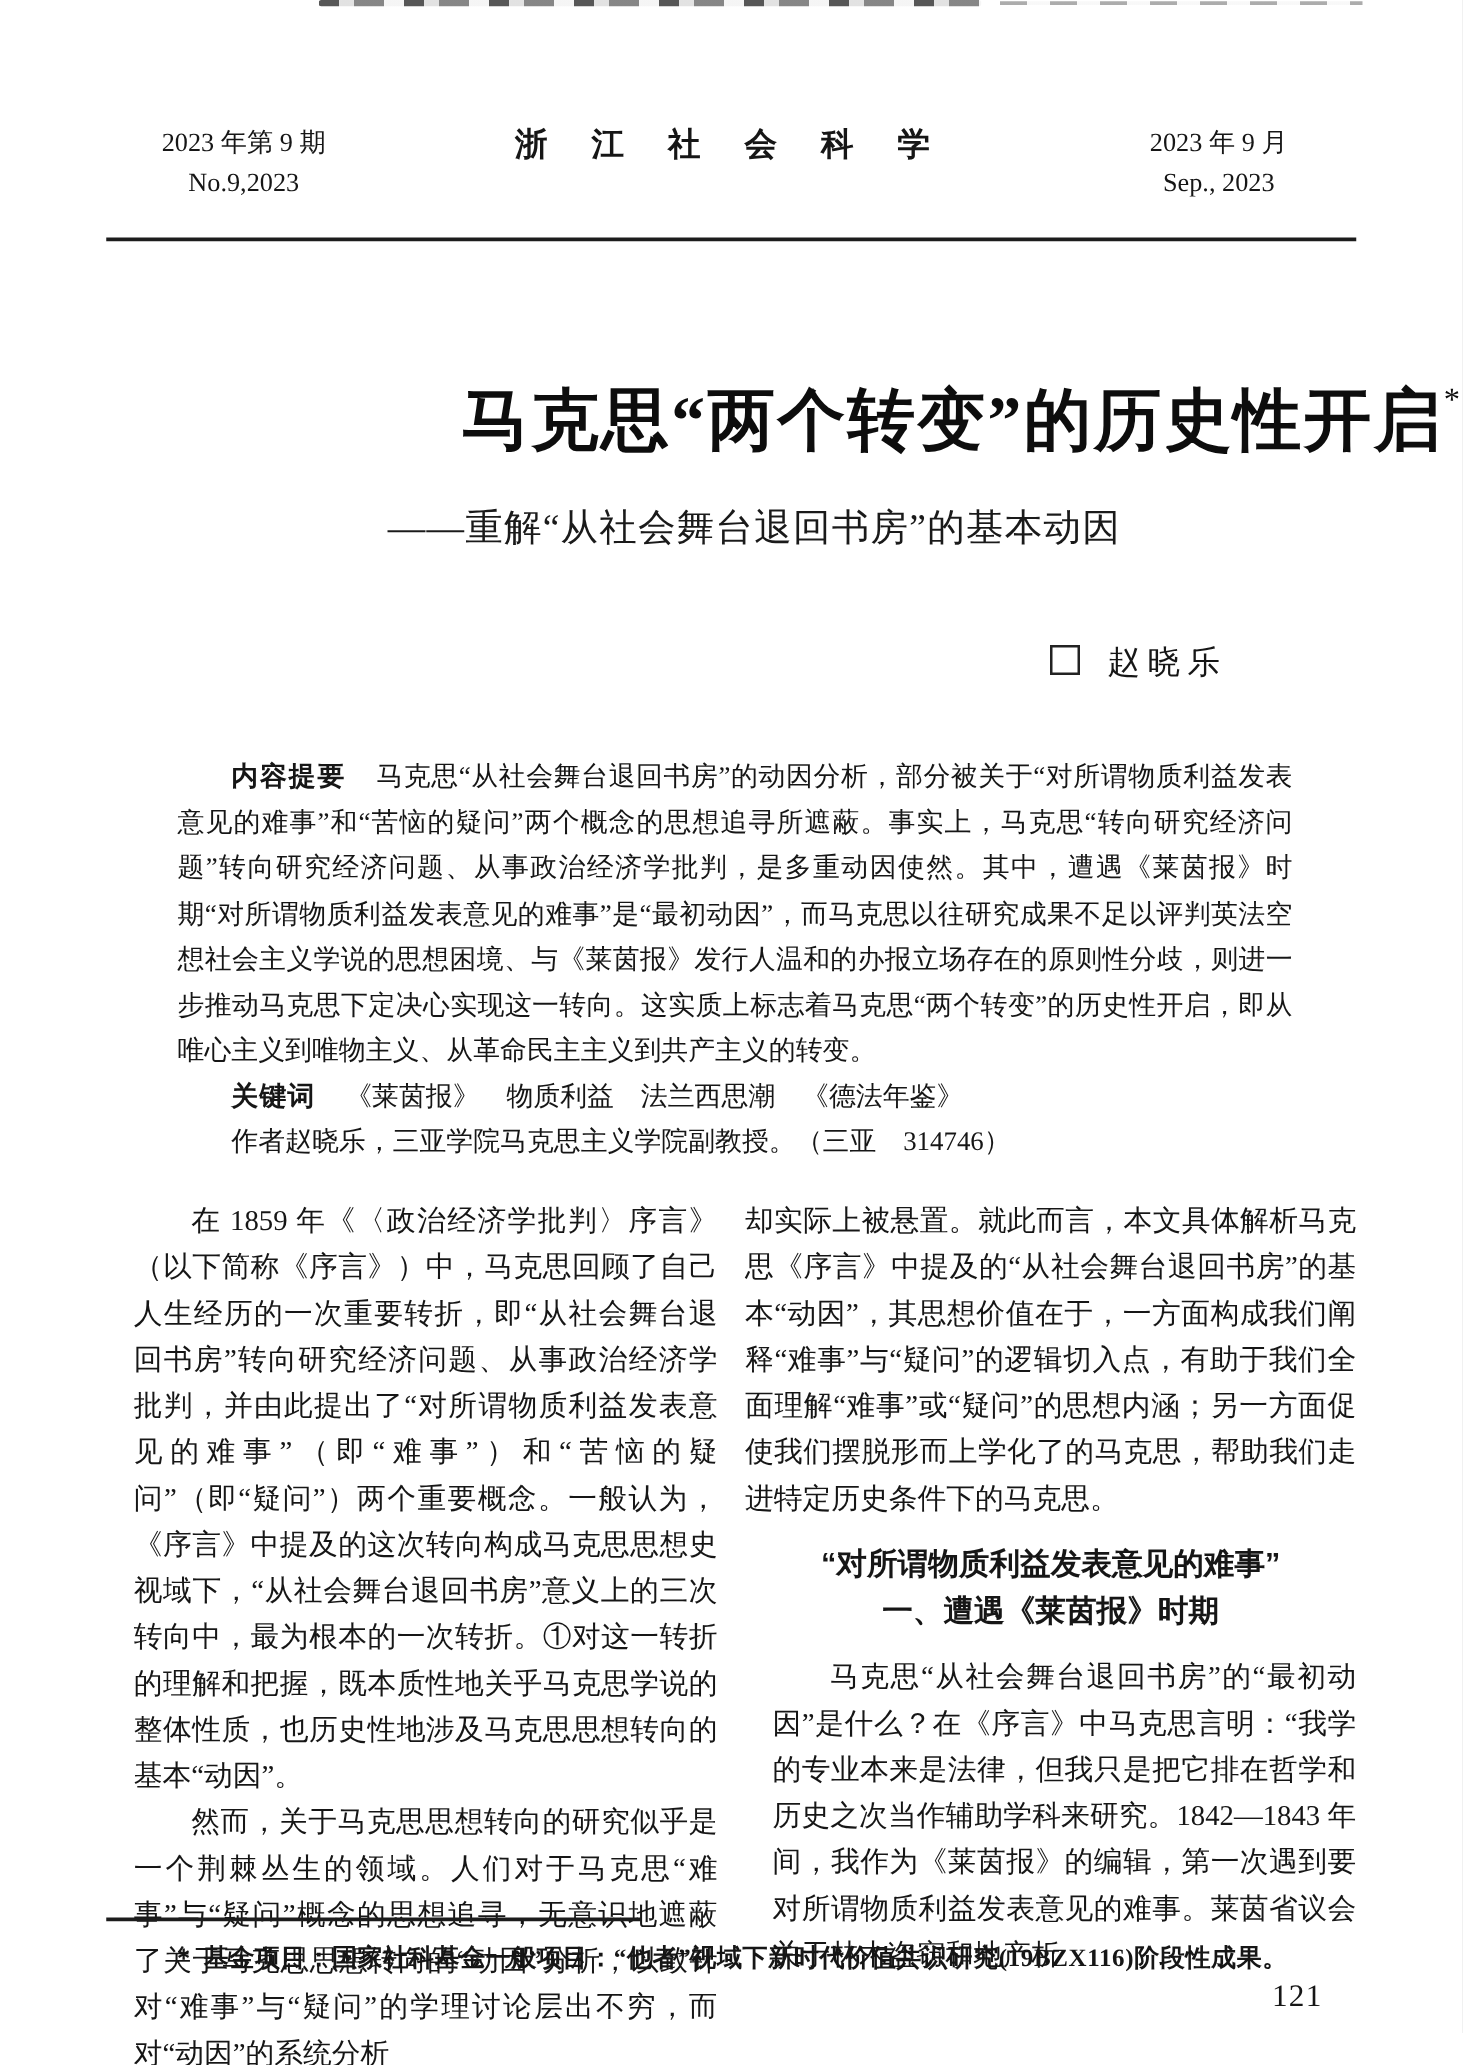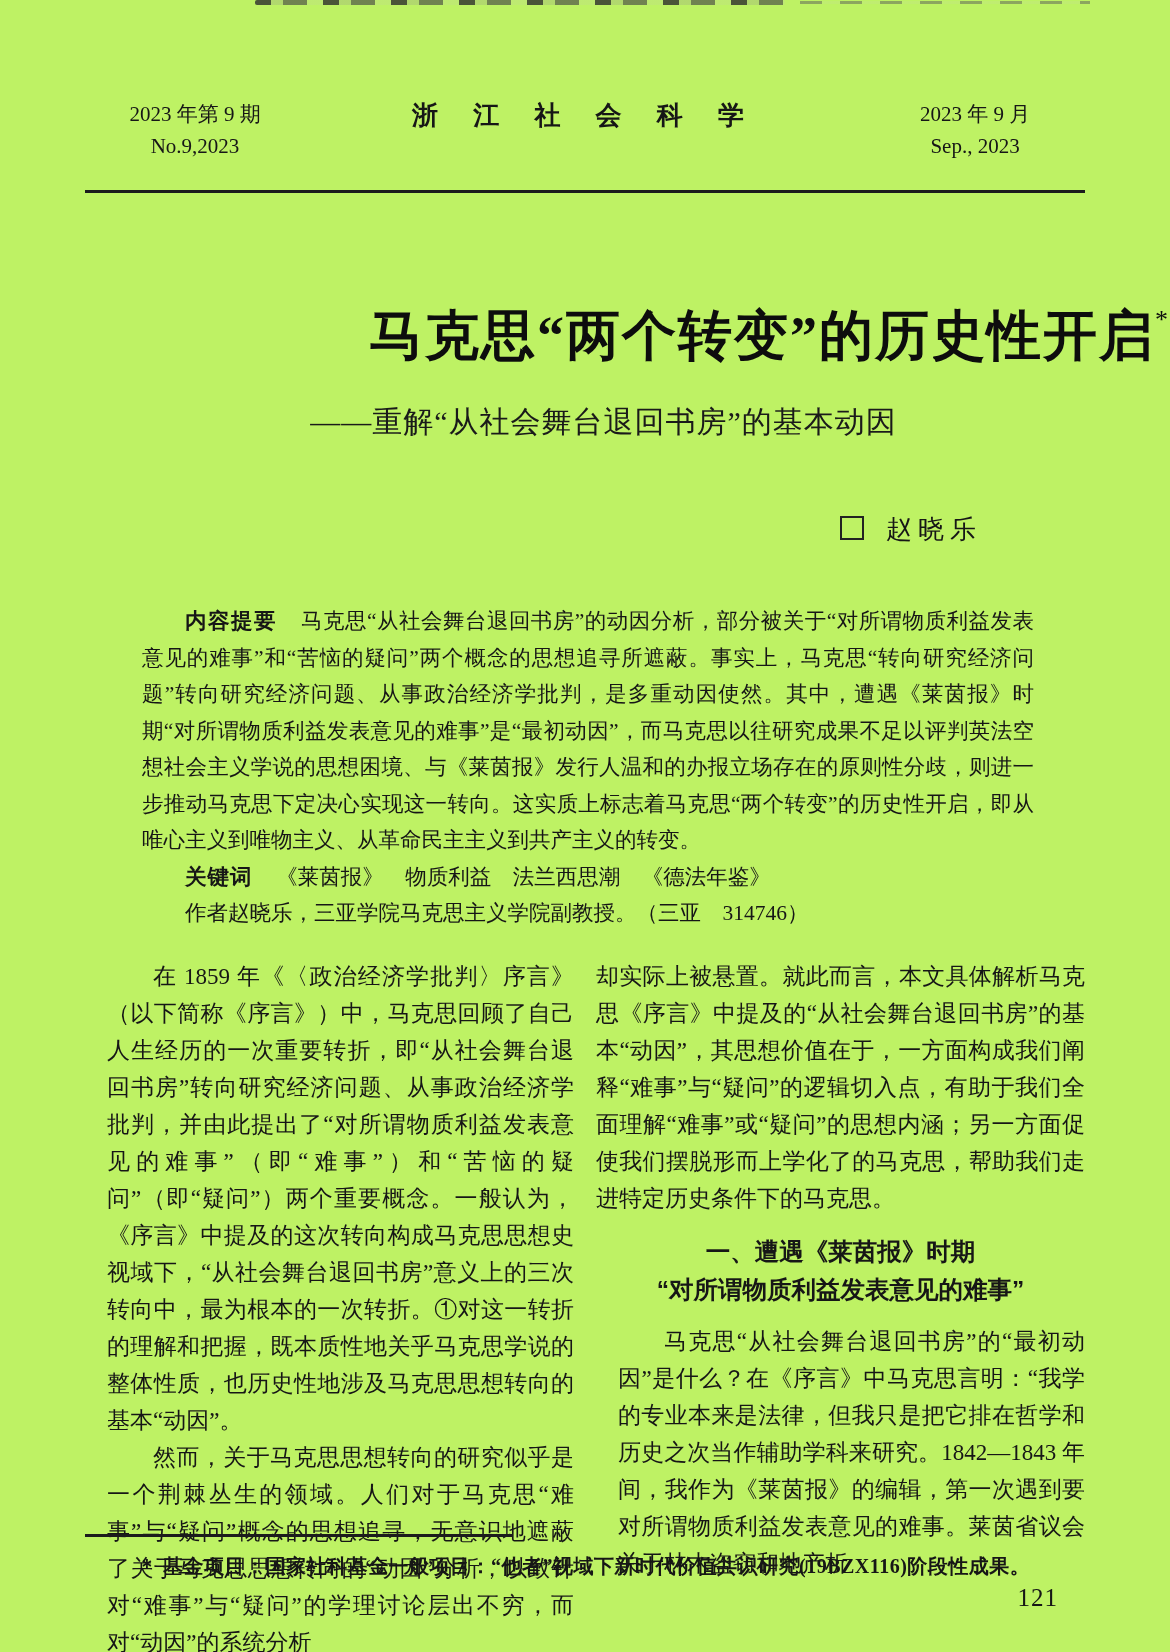--- a/index.html
+++ b/index.html
@@ -2,21 +2,21 @@
 <html><head>
 <meta charset="utf-8">
 <style>
   * { margin: 0; padding: 0; box-sizing: border-box; }
   html, body { background: #e8e8e6; }
   .page {
     position: relative;
     width: 1170px;
     height: 1652px;
     margin: 0 auto;
-    background: #bef264;
+    background: #ffffff;
     overflow: hidden;
     color: #161616;
     font-family: "Liberation Serif", "DejaVu Serif", serif;
   }
   
   .artifact-top {
     position: absolute; top: 0; left: 255px; width: 530px; height: 5px;
     background: repeating-linear-gradient(90deg,
       rgba(45,45,45,.8) 0 16px, rgba(140,140,140,.25) 16px 28px,
       rgba(70,70,70,.65) 28px 52px, rgba(190,190,190,.15) 52px 68px);
@@ -139,22 +139,22 @@
   </div>
 
   <div class="body-cols">
     <div class="col">
       <p class="indent">在 1859 年《〈政治经济学批判〉序言》（以下简称《序言》）中，马克思回顾了自己人生经历的一次重要转折，即“从社会舞台退回书房”转向研究经济问题、从事政治经济学批判，并由此提出了“对所谓物质利益发表意见的难事”（即“难事”）和“苦恼的疑问”（即“疑问”）两个重要概念。一般认为，《序言》中提及的这次转向构成马克思思想史视域下，“从社会舞台退回书房”意义上的三次转向中，最为根本的一次转折。①对这一转折的理解和把握，既本质性地关乎马克思学说的整体性质，也历史性地涉及马克思思想转向的基本“动因”。</p>
       <p class="indent">然而，关于马克思思想转向的研究似乎是一个荆棘丛生的领域。人们对于马克思“难事”与“疑问”概念的思想追寻，无意识地遮蔽了关于马克思思想转向的“动因”分析，以致针对“难事”与“疑问”的学理讨论层出不穷，而对“动因”的系统分析</p>
     </div>
     <div class="col">
       <p>却实际上被悬置。就此而言，本文具体解析马克思《序言》中提及的“从社会舞台退回书房”的基本“动因”，其思想价值在于，一方面构成我们阐释“难事”与“疑问”的逻辑切入点，有助于我们全面理解“难事”或“疑问”的思想内涵；另一方面促使我们摆脱形而上学化了的马克思，帮助我们走进特定历史条件下的马克思。</p>
       <div class="section-heading">
+        <div>“对所谓物质利益发表意见的难事”</div>
         <div>一、遭遇《莱茵报》时期</div>
-        <div>“对所谓物质利益发表意见的难事”</div>
       </div>
       <p class="indent">马克思“从社会舞台退回书房”的“最初动因”是什么？在《序言》中马克思言明：“我学的专业本来是法律，但我只是把它排在哲学和历史之次当作辅助学科来研究。1842—1843 年间，我作为《莱茵报》的编辑，第一次遇到要对所谓物质利益发表意见的难事。莱茵省议会关于林木盗窃和地产析</p>
     </div>
   </div>
 
   <div class="footnote-rule"></div>
   <div class="footnote">＊ 基金项目：国家社科基金一般项目：“他者”视域下新时代价值共识研究(19BZX116)阶段性成果。</div>
 
   <div class="page-number">121</div>
 </div>

